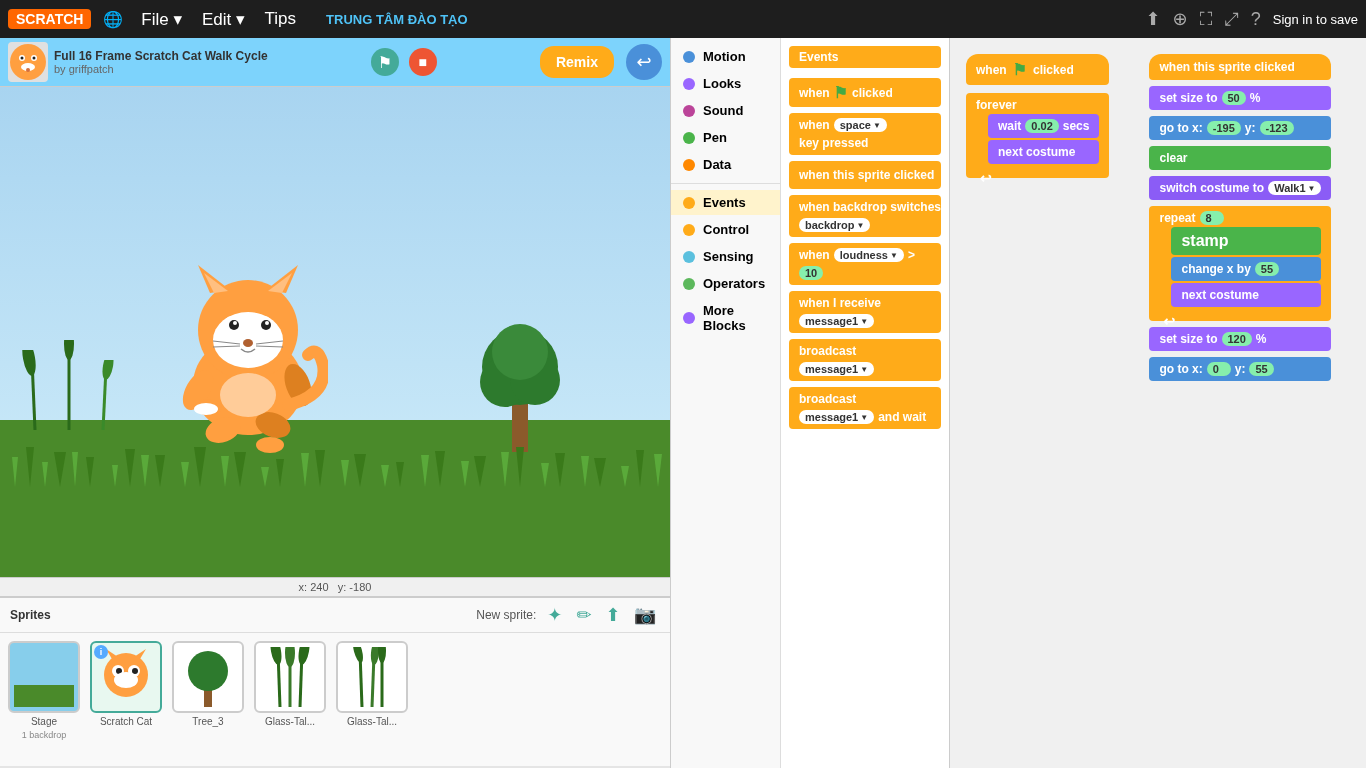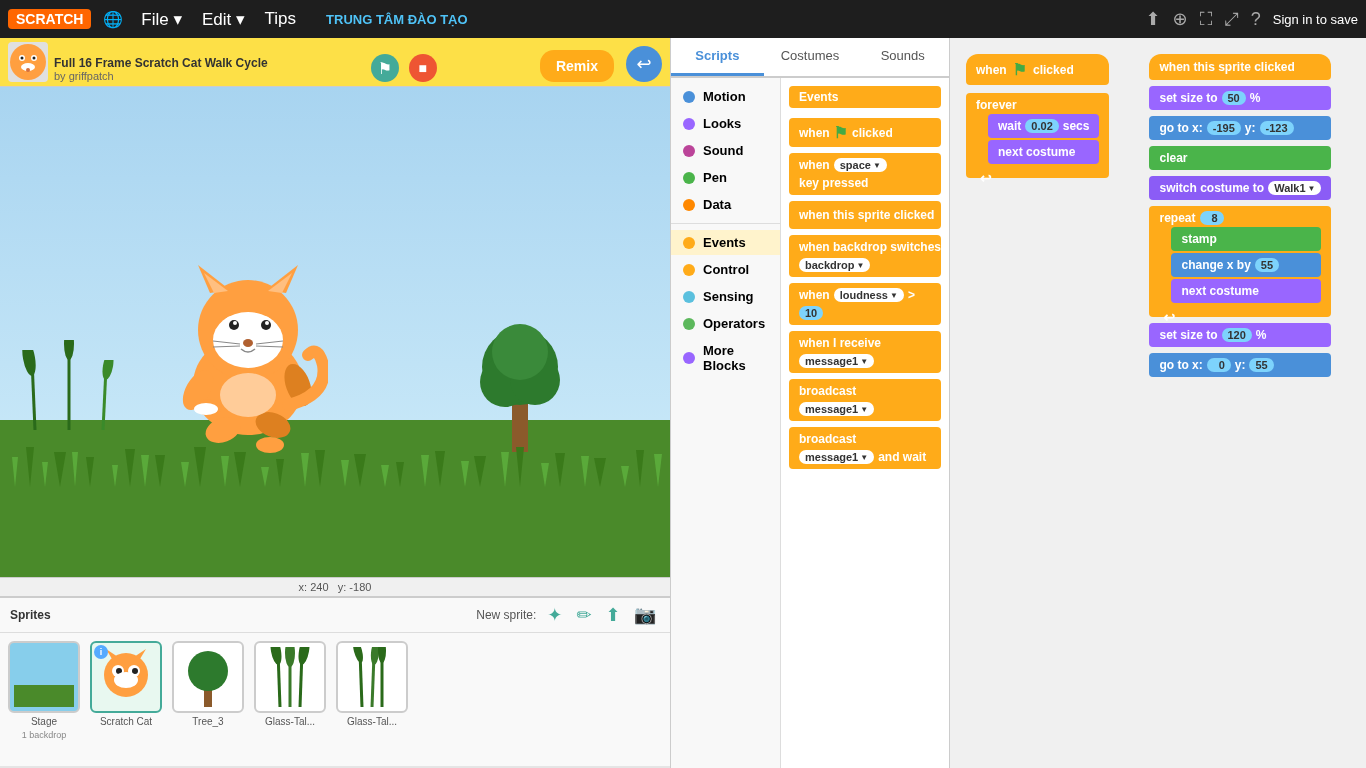--- a/index.html
+++ b/index.html
@@ -13,21 +13,21 @@
     #trung-tam { color: #4fc3f7; font-size: 13px; font-weight: bold; margin-left: 16px; }
     .topbar-right { margin-left: auto; display: flex; align-items: center; gap: 12px; }
     .topbar-right-icon { color: #aaa; font-size: 18px; cursor: pointer; }
     #sign-in { color: white; font-size: 13px; }
 
     
     #main { display: flex; height: 730px; }
 
     
     #left-panel { width: 670px; display: flex; flex-direction: column; }
-    #stage-header { display: flex; align-items: flex-end; background: #fde047; border-bottom: 1px solid #ccc; padding: 4px 8px; gap: 6px; }
+    #stage-header { display: flex; align-items: center; background: #7dd3fc; border-bottom: 1px solid #ccc; padding: 4px 8px; gap: 6px; }
     #project-title { font-weight: bold; font-size: 12px; color: #333; }
     #project-author { font-size: 11px; color: #666; }
     #green-flag { width: 28px; height: 28px; background: #4a9; border-radius: 50%; display: flex; align-items: center; justify-content: center; cursor: pointer; margin-left: auto; }
     #stop-btn { width: 28px; height: 28px; background: #e53; border-radius: 50%; display: flex; align-items: center; justify-content: center; cursor: pointer; margin-left: 4px; }
     #stage-canvas { width: 100%; height: 490px; background: #87ceeb; position: relative; overflow: hidden; }
     
     #sky { position: absolute; top: 0; left: 0; right: 0; height: 75%; background: linear-gradient(180deg, #a8d4f0 0%, #c8e8f8 100%); }
     
     #cat { position: absolute; bottom: 25%; left: 25%; width: 160px; height: 200px; }
     
@@ -63,21 +63,21 @@
     .block-header { background: #ffab19; font-weight: bold; font-size: 12px; color: white; padding: 4px 10px; border-radius: 4px; margin-bottom: 4px; }
 
     
     #scripts-panel { flex: 1; background: #f0f0f0; position: relative; overflow: hidden; }
     #scripts-area { padding: 16px; display: flex; gap: 40px; }
     #script-col1 { display: flex; flex-direction: column; gap: 8px; }
     #script-col2 { display: flex; flex-direction: column; gap: 6px; }
 
     
     .hat-block { background: #ffab19; border-radius: 12px 12px 4px 4px; padding: 6px 12px 6px 10px; font-size: 12px; font-weight: bold; color: white; display: flex; align-items: center; gap: 6px; min-width: 140px; }
-    .val-input { background: #7dd3fc; color: #333; border-radius: 10px; padding: 1px 6px; font-size: 11px; min-width: 24px; text-align: right; display: inline-block; }
+    .val-input { background: #86efac; color: #333; border-radius: 10px; padding: 1px 6px; font-size: 11px; min-width: 24px; text-align: left; display: inline-block; }
     .dd-input { background: white; color: #333; border-radius: 10px; padding: 1px 6px; font-size: 11px; display: inline-flex; align-items: center; gap: 2px; }
     .dd-arrow { font-size: 8px; }
     .repeat-c { background: #ffab19; border-radius: 4px; padding: 5px 10px 0 10px; font-size: 12px; font-weight: bold; color: white; display: flex; flex-direction: column; gap: 2px; min-width: 120px; }
     .repeat-header { display: flex; align-items: center; gap: 4px; }
     .repeat-body { margin-left: 12px; display: flex; flex-direction: column; gap: 2px; padding-bottom: 4px; }
     .repeat-footer { height: 8px; }
     .forever-c { background: #ffab19; border-radius: 4px; padding: 5px 10px 0 10px; font-size: 12px; font-weight: bold; color: white; display: flex; flex-direction: column; gap: 2px; min-width: 140px; }
     .forever-header { display: flex; align-items: center; gap: 4px; }
     .forever-body { margin-left: 12px; display: flex; flex-direction: column; gap: 2px; padding-bottom: 4px; }
     .remix-btn { background: #ffab19; color: white; border: none; border-radius: 14px; padding: 8px 16px; font-size: 14px; font-weight: bold; cursor: pointer; margin-left: auto; }
@@ -349,25 +349,20 @@
           </div>
           <div class="sprite-label">Glass-Tal...</div>
         </div>
 
       </div>
     </div>
   </div>
 
   <div id="blocks-panel">
 
-    <div id="tabs">
-      <div class="tab active">Scripts</div>
-      <div class="tab">Costumes</div>
-      <div class="tab">Sounds</div>
-    </div>
 
     <div style="display:flex;flex:1;overflow:hidden;">
 
       <div id="category-list" style="width:110px;border-right:1px solid #ddd;background:#f8f8f8;flex-shrink:0;">
         <div class="category-item">
           <div class="cat-dot" style="background:#4a90d9;"></div>
           <span>Motion</span>
         </div>
         <div class="category-item">
           <div class="cat-dot" style="background:#9966ff;"></div>
@@ -522,21 +517,21 @@
           </span>
         </div>
 
         <div class="repeat-c">
           <div class="repeat-header">
             <span>repeat</span>
             <span class="val-input">8</span>
           </div>
           <div class="repeat-body">
 
-            <div style="background:#4ab44a;border-radius:4px;padding:5px 10px;font-size:12px;font-weight:bold;color:white;display:flex;align-items:center;gap:4px;">
+            <div style="background:#4ab44a;border-radius:4px;padding:5px 10px;font-size:16px;font-weight:bold;color:white;display:flex;align-items:center;gap:4px;">
               <span>stamp</span>
             </div>
 
             <div style="background:#4a90d9;border-radius:4px;padding:5px 10px;font-size:12px;font-weight:bold;color:white;display:flex;align-items:center;gap:4px;">
               <span>change x by</span>
               <span class="val-input">55</span>
             </div>
 
             <div style="background:#9966ff;border-radius:4px;padding:5px 10px;font-size:12px;font-weight:bold;color:white;display:flex;align-items:center;gap:4px;">
               <span>next costume</span>

